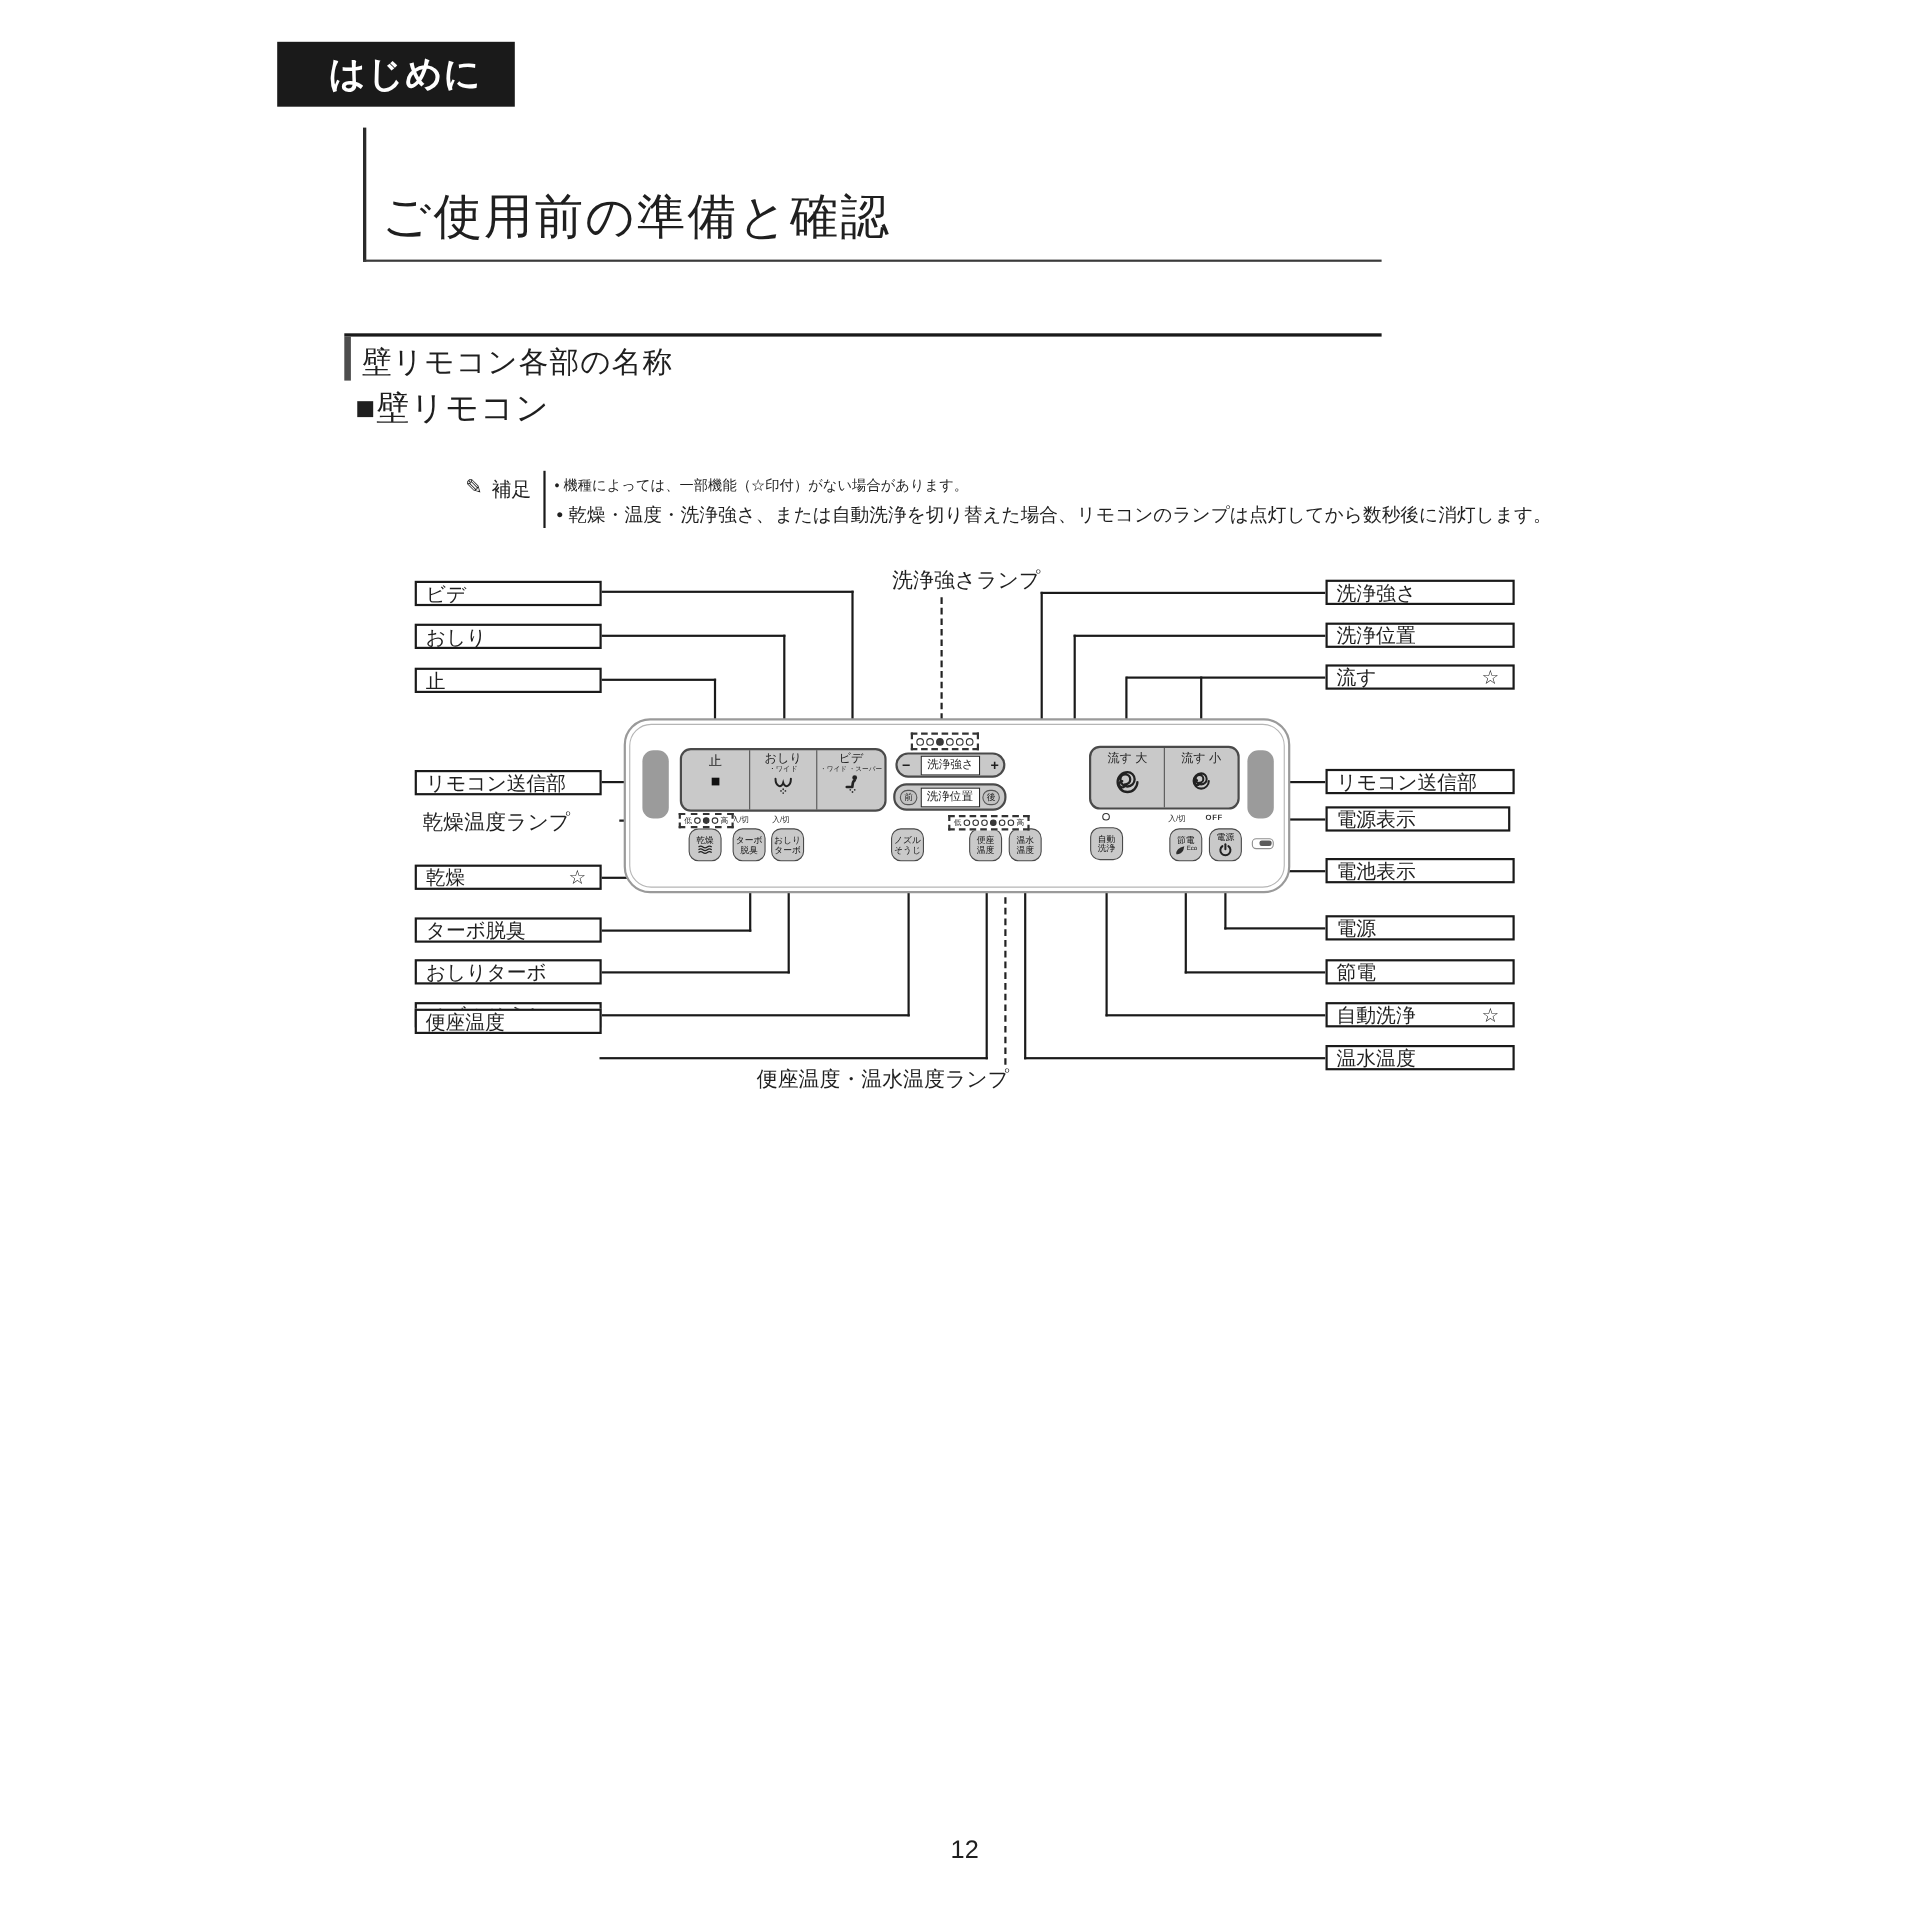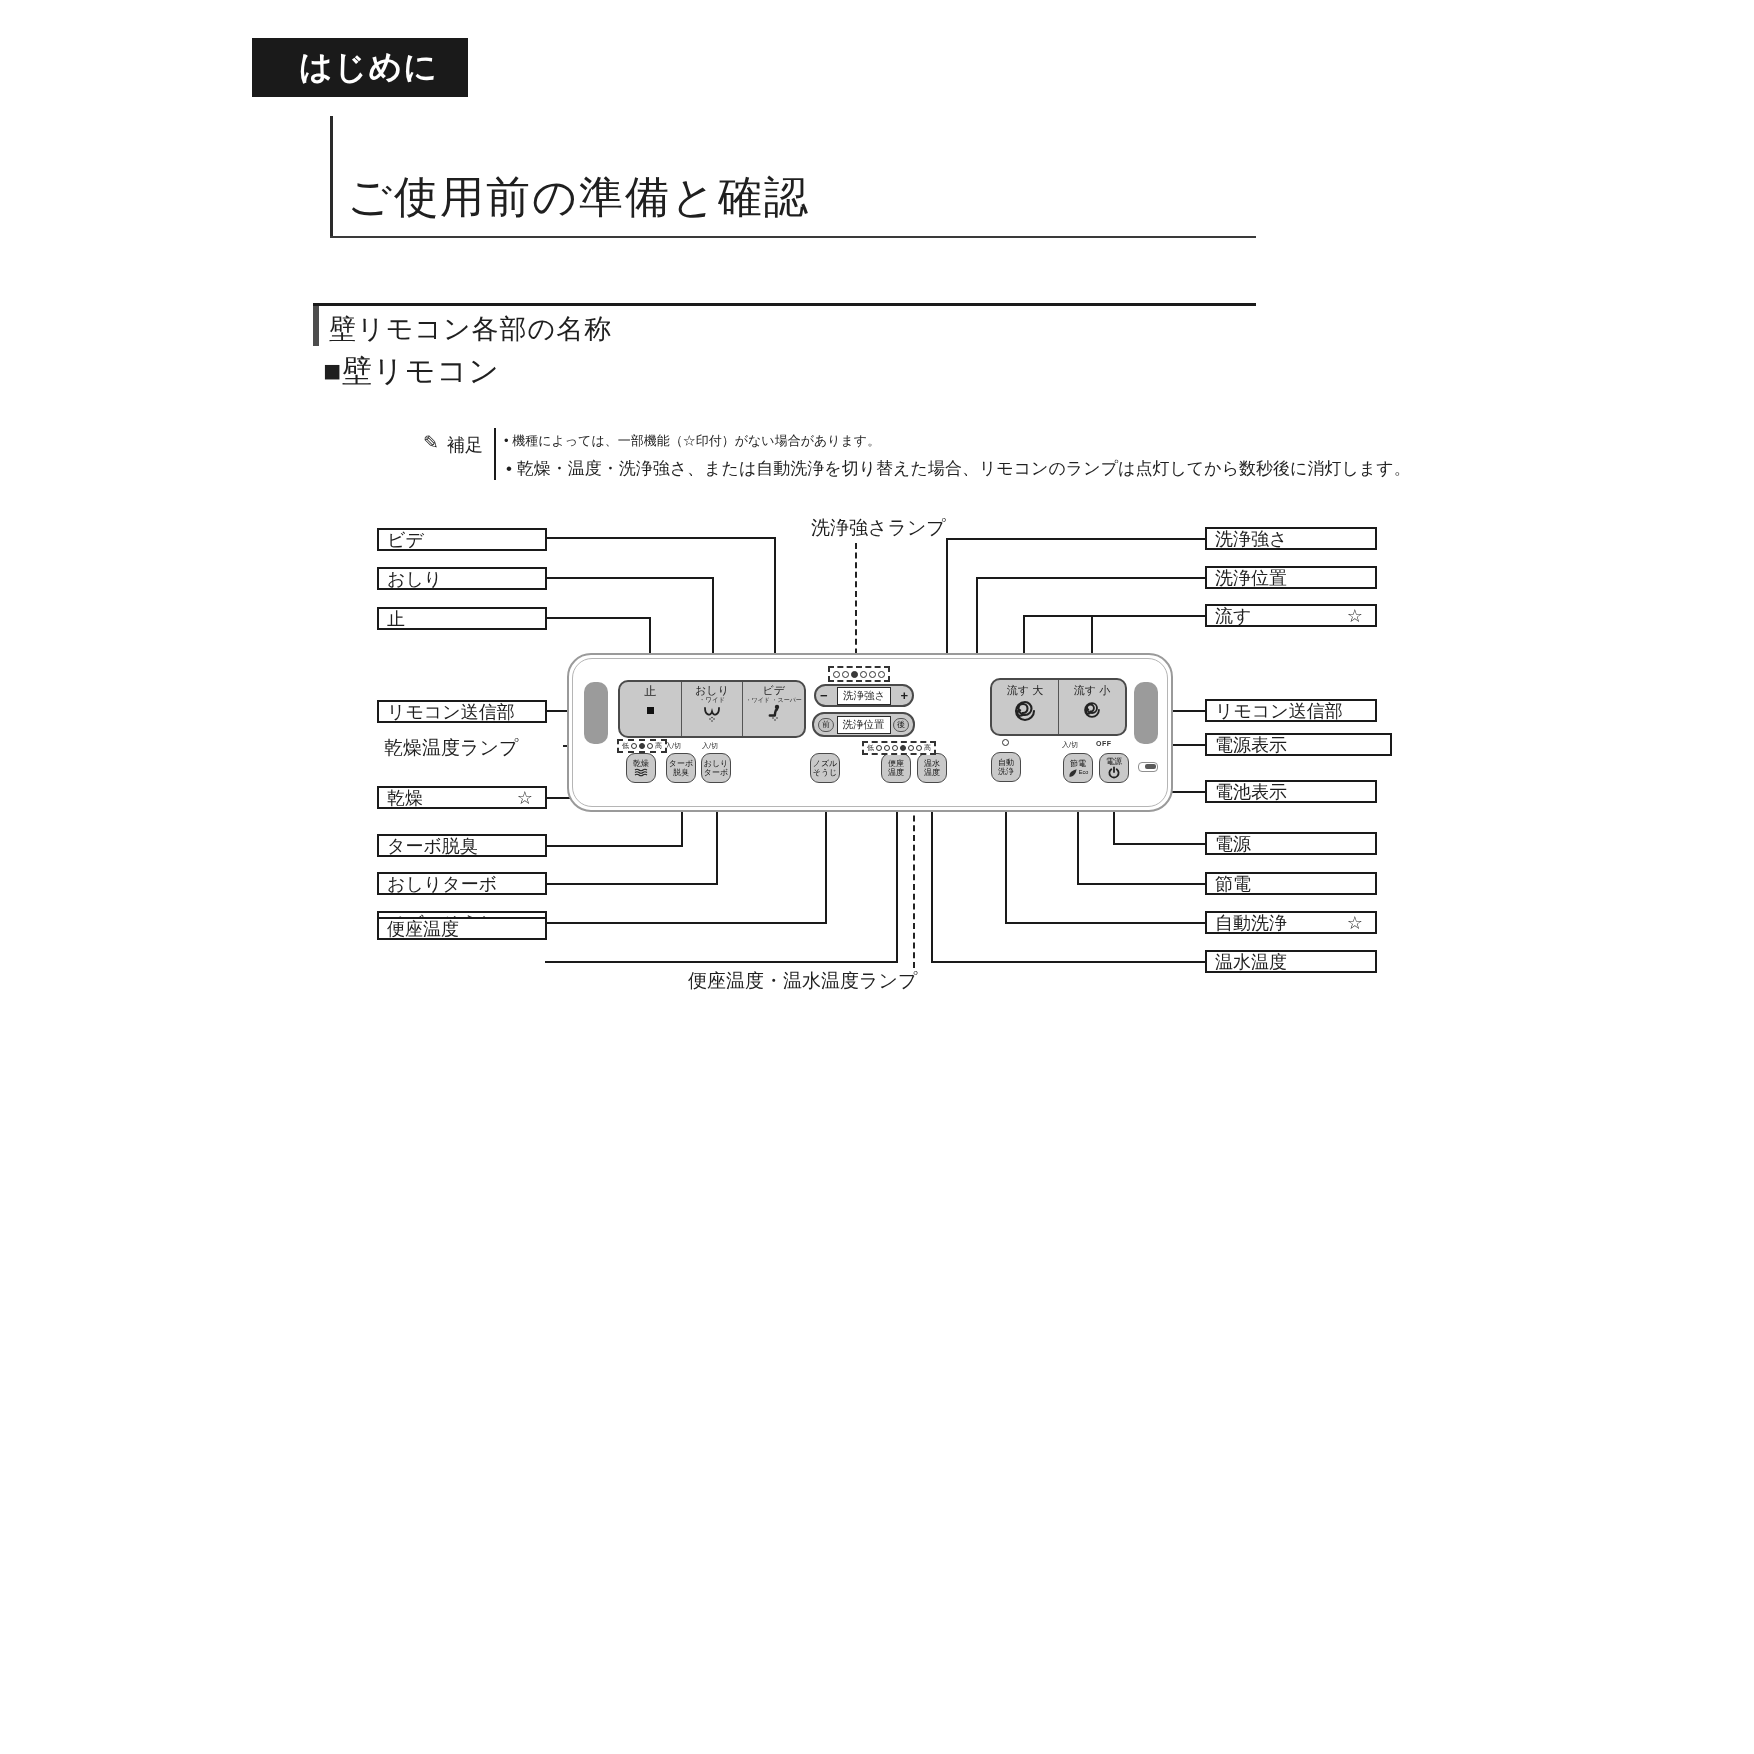--- a/index.html
+++ b/index.html
@@ -141,21 +141,21 @@
       <span></span>
     </div>
   <div class="abs lblbox" style="left:1205px;top:604px;width:172px;">
       <span>流す</span>
       <span>☆</span>
     </div>
   <div class="abs lblbox" style="left:1205px;top:699px;width:172px;">
       <span>リモコン送信部</span>
       <span></span>
     </div>
-  <div class="abs lblbox" style="left:1205px;top:733px;width:187px;">
+  <div class="abs lblbox" style="left:1205px;top:733px;width:168px;">
       <span>電源表示</span>
       <span></span>
     </div>
   <div class="abs lblbox" style="left:1205px;top:780px;width:172px;">
       <span>電池表示</span>
       <span></span>
     </div>
   <div class="abs lblbox" style="left:1205px;top:832px;width:172px;">
       <span>電源</span>
       <span></span>
@@ -328,20 +328,21 @@
   <div class="abs tinylbl" style="left:665px;top:742px;">入/切</div>
   <div class="abs tinylbl" style="left:702px;top:742px;">入/切</div>
   <div class="abs tinylbl" style="left:1062px;top:741px;">入/切</div>
   <div class="abs olamp" style="left:1002px;top:739px;"></div>
   <div class="abs offlbl" style="left:1096px;top:740px;">OFF</div>
 
   <div class="abs battery" style="left:1138px;top:762px;">
       <i></i>
     </div>
 
+  <div class="abs pagenum">12</div>
 
   <div id="canvas">
       <div class="ln" style="left: 545px; top: 537px; width: 231px; height: 2px;"></div>
       <div class="ln" style="left: 774px; top: 537px; height: 150px; width: 2px;"></div>
       <div class="ln" style="left: 545px; top: 577px; width: 169px; height: 2px;"></div>
       <div class="ln" style="left: 712px; top: 577px; height: 110px; width: 2px;"></div>
       <div class="ln" style="left: 545px; top: 617px; width: 106px; height: 2px;"></div>
       <div class="ln" style="left: 649px; top: 617px; height: 70px; width: 2px;"></div>
       <div class="ln" style="left: 545px; top: 710px; width: 52px; height: 2px;"></div>
       <div class="ln" style="left: 545px; top: 797px; width: 98px; height: 2px;"></div>

